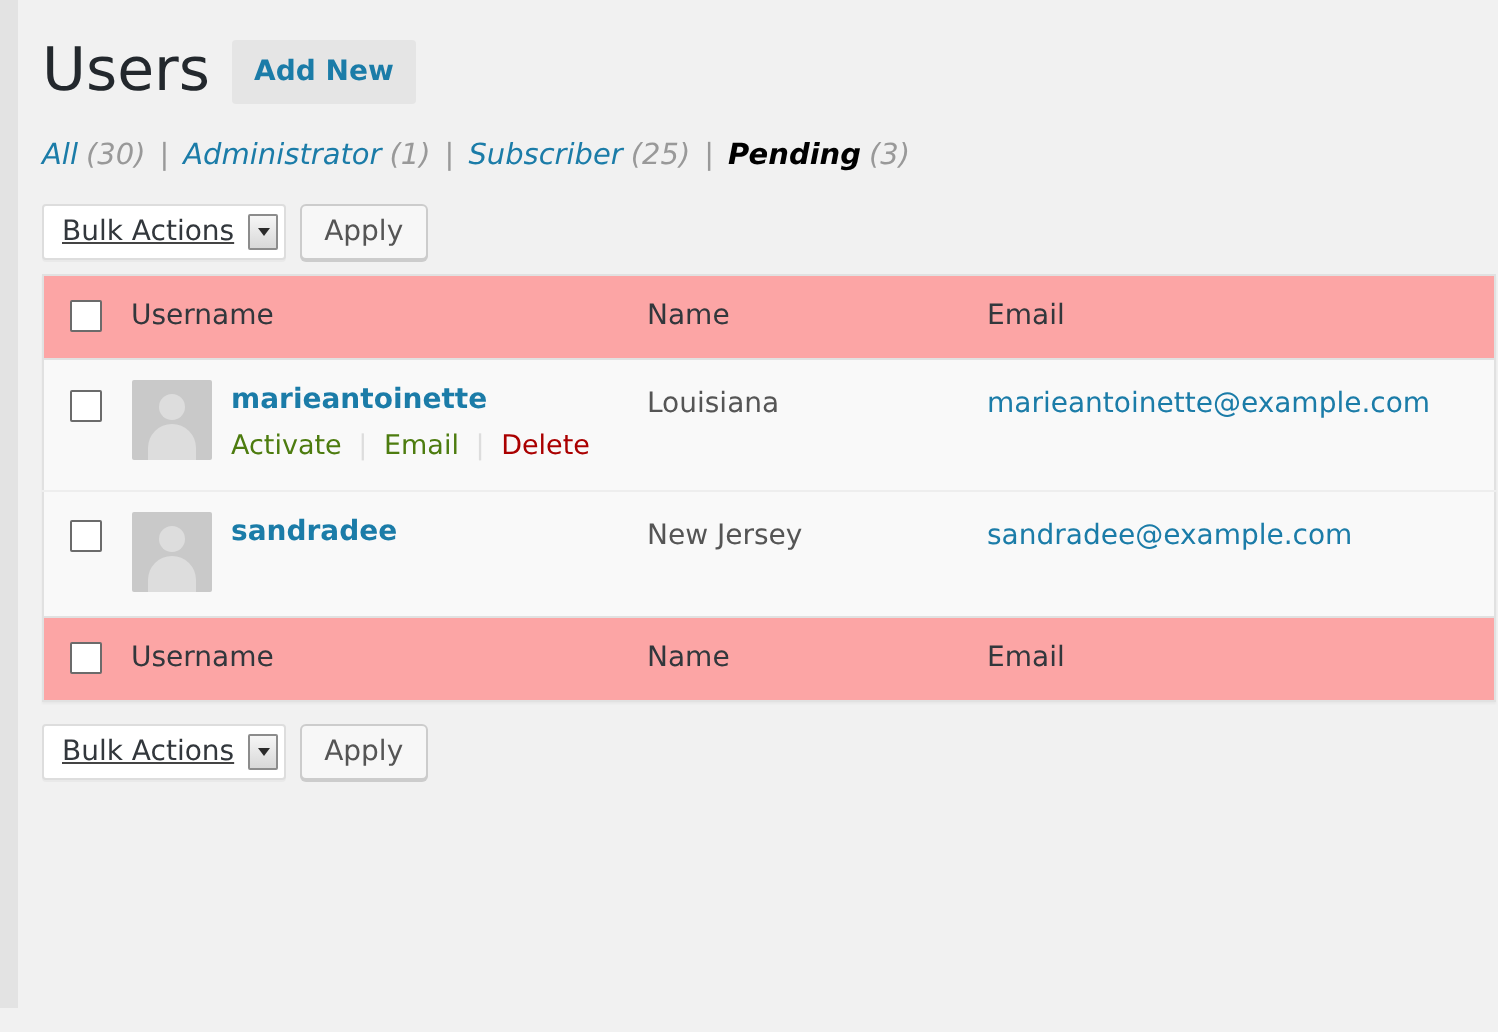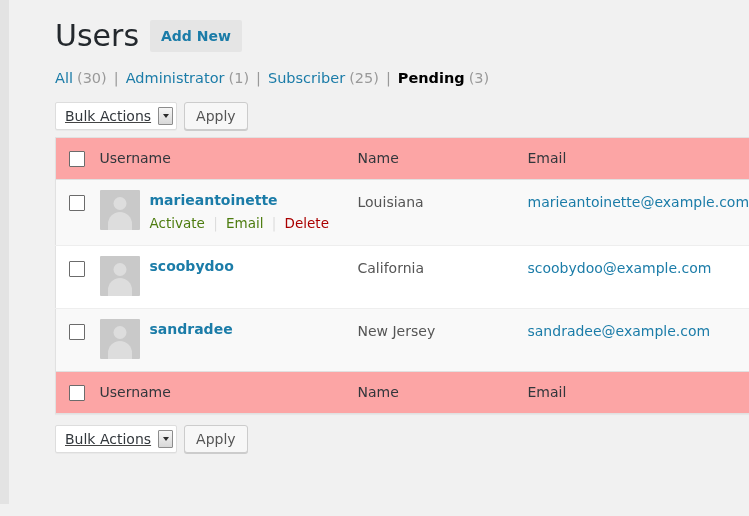--- a/index.html
+++ b/index.html
@@ -17,21 +17,20 @@
     -webkit-font-smoothing: antialiased;
   }
 
   .screen {
     position: relative;
     width: 749px;
     height: 504px;
     background: #f1f1f1;
     box-sizing: border-box;
     border-left: 9px solid #e3e3e3;
-    padding-left: 34px;
   }
 
   .wrap {
     padding: 14px 12px 0 8px;
     box-sizing: border-box;
   }
 
   
   .page-header {
     display: flex;
@@ -71,20 +70,21 @@
     padding: 0;
     display: flex;
     align-items: baseline;
     font-size: 14.5px;
     line-height: 1.5;
   }
   .subsubsub li {
     display: flex;
     align-items: flex-end;
     white-space: nowrap;
+    font-style: italic;
   }
   .subsubsub a {
     color: #1b7ca8;
     text-decoration: none;
     cursor: pointer;
   }
   .subsubsub a.current {
     color: #000;
     font-weight: bold;
   }
@@ -371,40 +371,20 @@
                 </div>
               </div>
             </div>
           </td>
           <td class="col-name">Louisiana</td>
           <td class="col-email">
             <a class="email-link">marieantoinette@example.com</a>
           </td>
         </tr>
 
-        <tr>
-          <td class="col-cb">
-            <span class="cb-box"></span>
-          </td>
-          <td class="col-user">
-            <div class="user-cell">
-              <div class="avatar">
-                <span class="head"></span>
-                  <span class="body"></span>
-              </div>
-              <div class="user-meta">
-                <a class="username-link">scoobydoo</a>
-              </div>
-            </div>
-          </td>
-          <td class="col-name">California</td>
-          <td class="col-email">
-            <a class="email-link">scoobydoo@example.com</a>
-          </td>
-        </tr>
 
         <tr class="alternate">
           <td class="col-cb">
             <span class="cb-box"></span>
           </td>
           <td class="col-user">
             <div class="user-cell">
               <div class="avatar">
                 <span class="head"></span>
                   <span class="body"></span>

